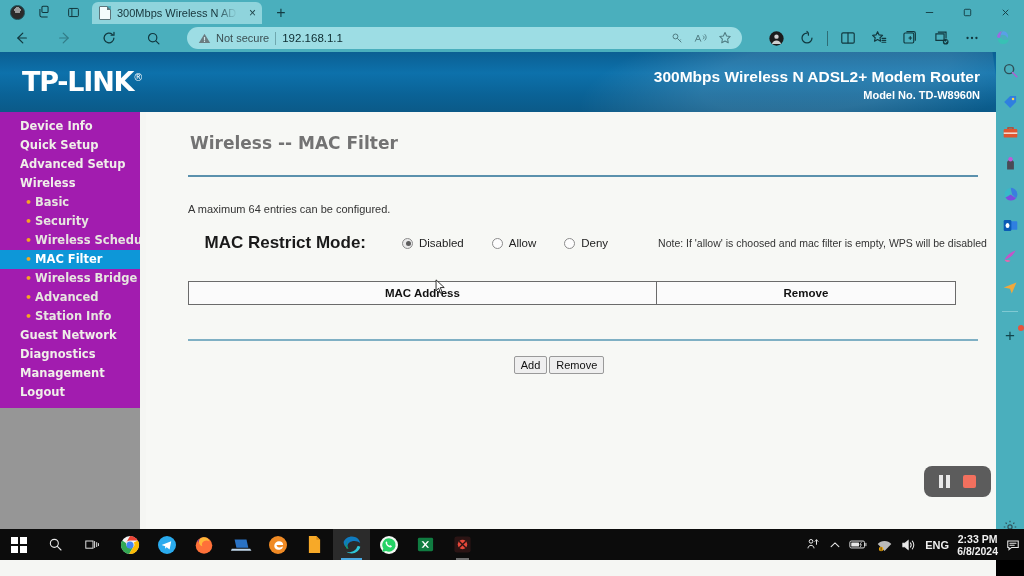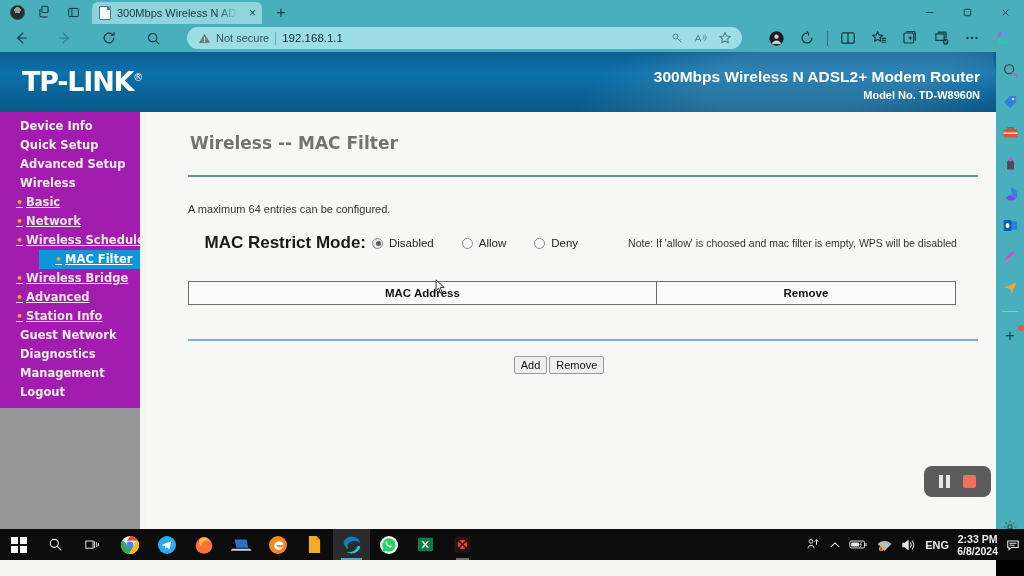--- a/index.html
+++ b/index.html
@@ -103,33 +103,33 @@
 
   
   .router-body { display: flex; height: 433px; background: #f5f6f3; }
   .sidebar { width: 140px; background: #969696; display: flex; flex-direction: column; }
   .menu { background: #a21caf; padding: 5px 0 6px 0; }
   .menu-item {
     font-size: 11.5px; font-weight: bold; color: #f0efe9;
     padding: 3px 0 3px 20px; line-height: 13px; white-space: nowrap;
     font-family: "DejaVu Sans", sans-serif;
   }
-  .menu-item.sub { padding-left: 16px; color: #e7e6e0; text-decoration: underline; }
+  .menu-item.sub { padding-left: 25px; color: #e7e6e0; }
   .menu-item.sub .bullet { color: #f5a623; margin-right: 3px; font-size: 11px; }
-  .menu-item.active { background: #0d97d8; color: #ffffff; margin-left: 39px; }
+  .menu-item.active { background: #0d97d8; color: #ffffff; }
   .menu-gap { width: 6px; background: #f5f6f3; }
 
   .content { flex: 1; background: #f7f8f5; padding: 18px 0 0 0; position: relative; }
   .page-title { font-size: 17px; font-weight: bold; color: #737373; margin: 3px 0 0 44px;
     font-family: "DejaVu Sans", sans-serif; }
   .hr-blue { height: 2px; background: #5b91ad; margin: 22px 18px 0 42px; }
   .maxnote { font-size: 11px; color: #333; margin: 26px 0 0 42px; }
   .restrict-row { display: flex; align-items: center; margin: 18px 0 0 0; padding-left: 42px; }
   .restrict-label { font-size: 17px; font-weight: bold; color: #1a1a1a; width: 178px; text-align: right; }
-  .radio-group { display: flex; align-items: center; margin-left: 6px; gap: 0; }
+  .radio-group { display: flex; align-items: center; margin-left: 36px; gap: 0; }
   .radio-opt { display: flex; align-items: center; gap: 6px; margin-right: 28px; }
   .radio {
     width: 11px; height: 11px; border-radius: 50%; border: 1px solid #8c8c8c;
     background: #fdfdfd; display: inline-block; position: relative; flex: 0 0 11px;
   }
   .radio.on { background: #e9e9e9; }
   .radio.on::after {
     content: ""; position: absolute; left: 2.5px; top: 2.5px; width: 5px; height: 5px;
     border-radius: 50%; background: #5c5c5c;
   }
@@ -378,21 +378,21 @@
 
       <div class="router-body">
 
         <div class="sidebar">
           <div class="menu" id="menu-list">
               <div class="menu-item"><span>Device Info</span></div>
               <div class="menu-item"><span>Quick Setup</span></div>
               <div class="menu-item"><span>Advanced Setup</span></div>
               <div class="menu-item"><span>Wireless</span></div>
               <div class="menu-item sub"><span class="bullet">•</span><span>Basic</span></div>
-              <div class="menu-item sub"><span class="bullet">•</span><span>Network</span></div>
+              <div class="menu-item sub"><span class="bullet">•</span><span>Security</span></div>
               <div class="menu-item sub"><span class="bullet">•</span><span>Wireless Schedule</span></div>
               <div class="menu-item sub active"><span class="bullet">•</span><span>MAC Filter</span></div>
               <div class="menu-item sub"><span class="bullet">•</span><span>Wireless Bridge</span></div>
               <div class="menu-item sub"><span class="bullet">•</span><span>Advanced</span></div>
               <div class="menu-item sub"><span class="bullet">•</span><span>Station Info</span></div>
               <div class="menu-item"><span>Guest Network</span></div>
               <div class="menu-item"><span>Diagnostics</span></div>
               <div class="menu-item"><span>Management</span></div>
               <div class="menu-item"><span>Logout</span></div>
             </div>

